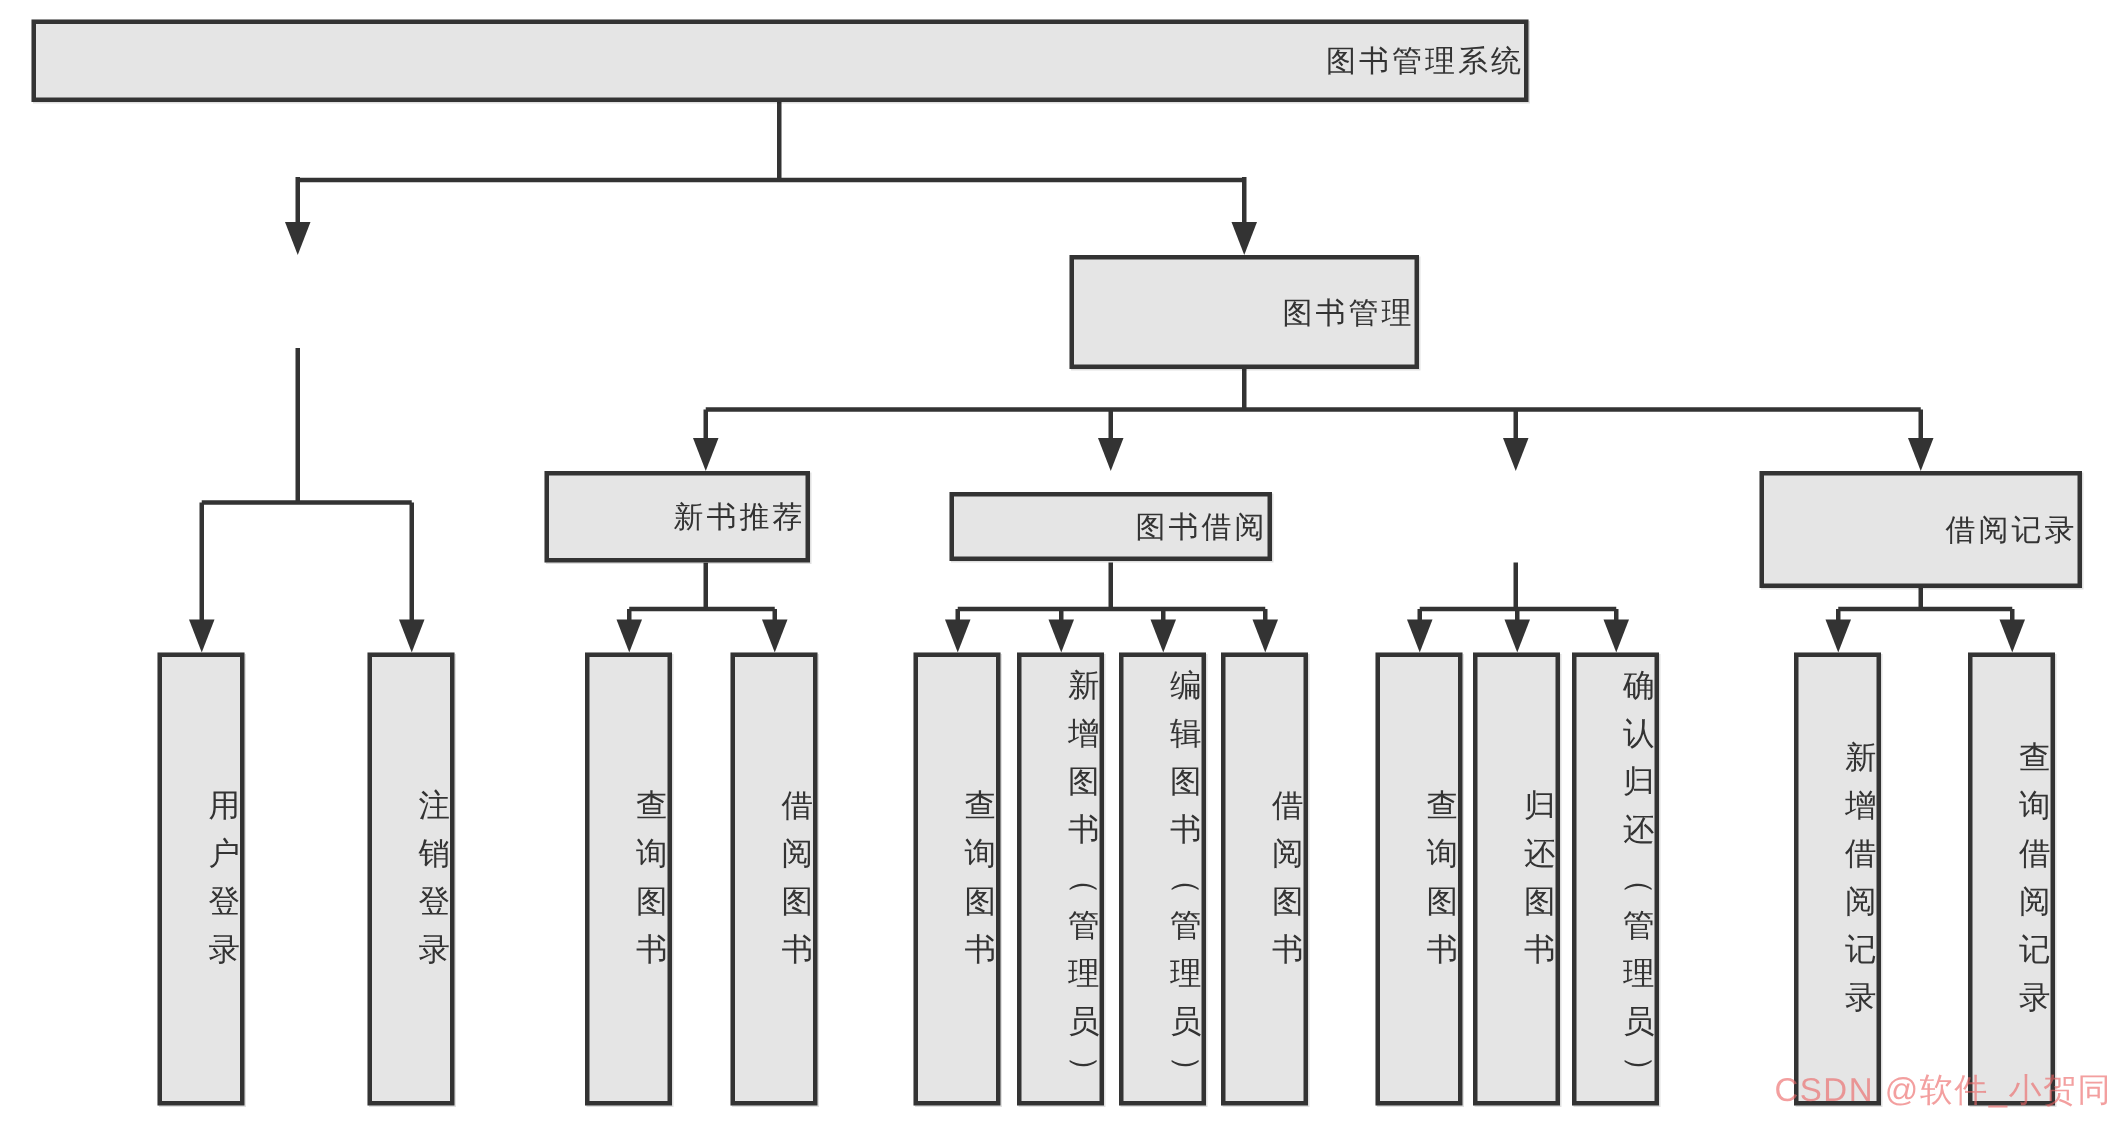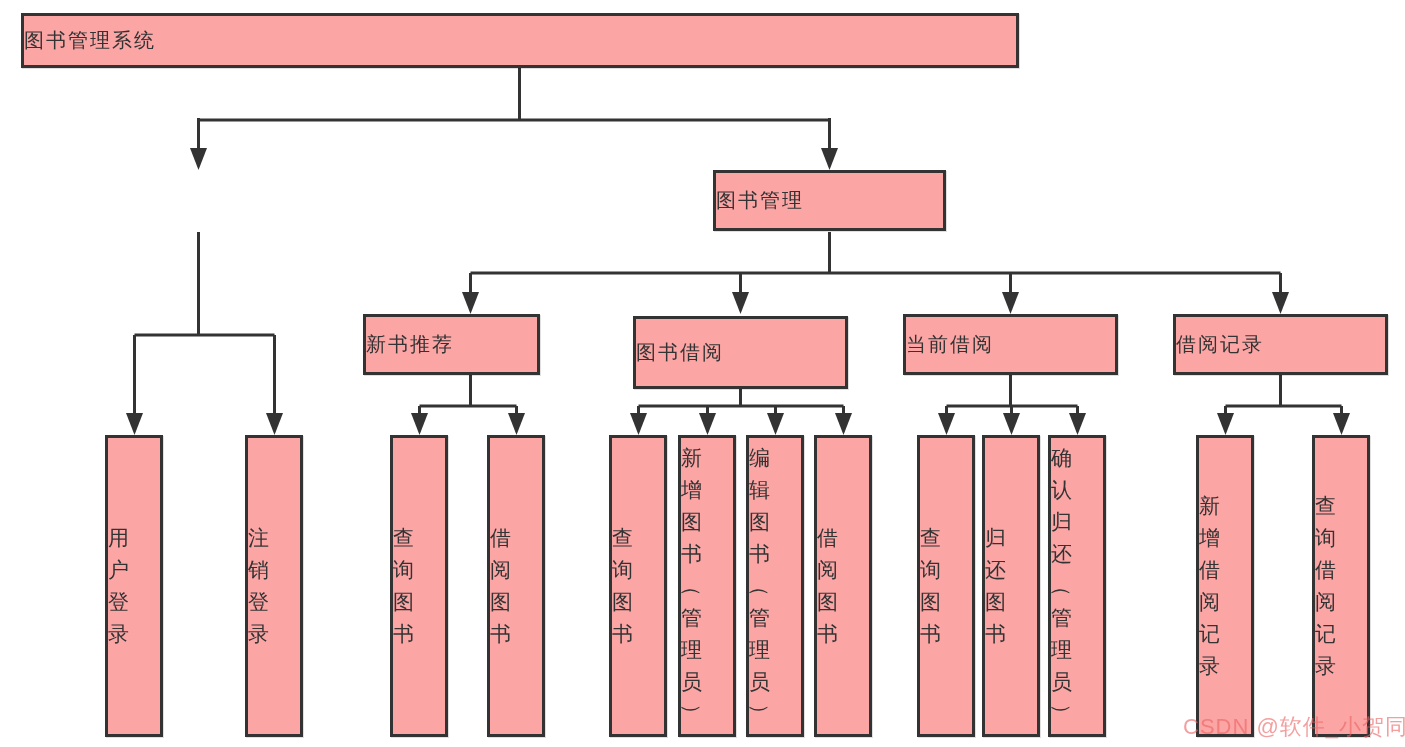--- a/index.html
+++ b/index.html
@@ -7,24 +7,24 @@
     position:relative;
     width:1405px;height:747px;
     background:#ffffff;
     font-family:"Liberation Sans","DejaVu Sans",sans-serif;
     overflow:hidden;
   }
   #wires{position:absolute;left:0;top:0;z-index:0;}
   .node{
     position:absolute;
     box-sizing:border-box;
-    background:#fca5a5;
+    background:#e5e5e5;
     border:3px solid #333333;
     color:#333333;
-    display:flex;align-items:center;justify-content:flex-start;
+    display:flex;align-items:center;justify-content:flex-end;
     z-index:1;
     box-shadow:1px 1px 0 rgba(0,0,0,0.12);
   }
   .node.h{font-size:20px;letter-spacing:2px;white-space:nowrap;}
   .vlabel{display:flex;flex-direction:column;align-items:center;justify-content:center;}
   .vlabel .ch{display:block;font-size:21px;line-height:32px;text-align:center;}
   .vlabel .ch.rot{transform:rotate(90deg);}
   .watermark{
     position:absolute;left:1183px;top:712px;
     font-size:22px;letter-spacing:1px;white-space:nowrap;
@@ -74,34 +74,31 @@
       <polygon points="1069,413 1086,413 1077.5,435"></polygon>
       <polygon points="1217,413 1234,413 1225.5,435"></polygon>
       <polygon points="1333,413 1350,413 1341.5,435"></polygon>
     </g>
   </svg>
 
   <div class="node h" style="left:21px;top:13px;width:998px;height:55px">
     <span>图书管理系统</span>
   </div>
 
-  <div class="node h" style="left:713px;top:170px;width:233px;height:61px">
+  <div class="node h" style="left:713px;top:170px;width:233px;height:76px">
     <span>图书管理</span>
   </div>
 
   <div class="node h" style="left:363px;top:314px;width:177px;height:61px">
     <span>新书推荐</span>
   </div>
-  <div class="node h" style="left:633px;top:316px;width:215px;height:73px">
+  <div class="node h" style="left:633px;top:328px;width:215px;height:46px">
     <span>图书借阅</span>
   </div>
-  <div class="node h" style="left:903px;top:314px;width:215px;height:61px">
-    <span>当前借阅</span>
-  </div>
-  <div class="node h" style="left:1173px;top:314px;width:215px;height:61px">
+  <div class="node h" style="left:1173px;top:314px;width:215px;height:78px">
     <span>借阅记录</span>
   </div>
 
   <div class="node" style="left:105px;top:435px;width:58px;height:302px">
     <span class="vlabel">
         <span class="ch">用</span>
         <span class="ch">户</span>
         <span class="ch">登</span>
         <span class="ch">录</span>
       </span>

